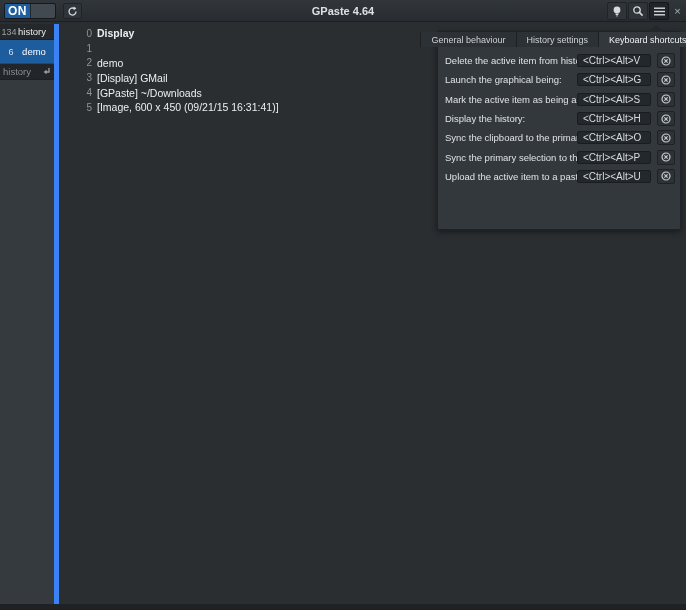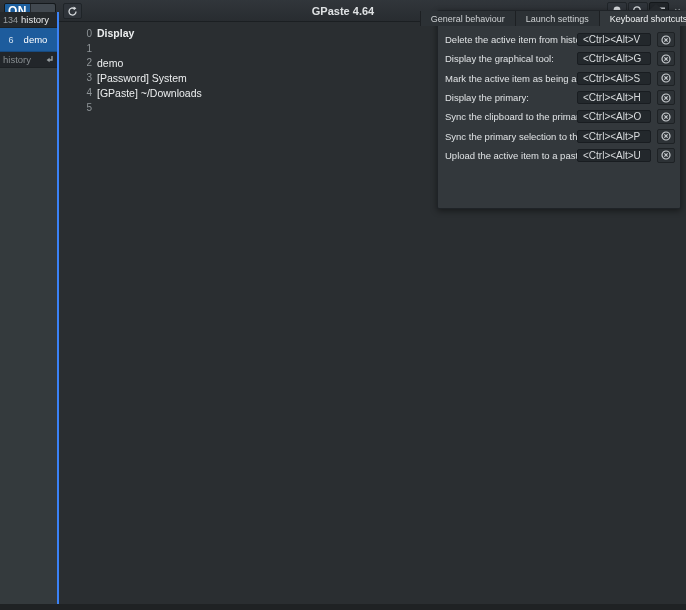--- a/index.html
+++ b/index.html
@@ -40,22 +40,22 @@
   .btn-bulb { right:59px; }
   .btn-search { right:38px; }
   .btn-menu { right:17px; }
   .close-btn {
     position:absolute; right:2px; top:4px; width:13px; height:14px;
     display:flex; align-items:center; justify-content:center;
     color:#aeb3b6; font-size:11px; cursor:pointer;
   }
   
   .sidebar {
-    position:absolute; left:0; top:12px; width:59px; bottom:6px;
-    background:#343a3d; border-right:2px solid #3b82f6;
+    position:absolute; left:0; top:24px; width:59px; bottom:6px;
+    background:#343a3d; border-right:5px solid #3b82f6;
     display:flex; flex-direction:column;
   }
   .hist-row {
     height:16px; display:flex; align-items:center;
     background:#24282b; border-bottom:1px solid #1d2124; cursor:pointer;
   }
   .hist-row.selected { height:24px; background:#1d5c9d; border-bottom:1px solid #174a80; }
   .hist-count { width:22px; text-align:center; font-size:9px; color:#9aa0a3; }
   .hist-row.selected .hist-count { color:#cfe0ef; }
   .hist-name { flex:1; text-align:center; font-size:9.5px; color:#e8eaeb; padding-right:8px; }
@@ -77,21 +77,21 @@
   }
   .item-row {
     height:14.8px; display:flex; align-items:center; padding-left:9px;
     font-size:10.5px; cursor:pointer;
   }
   .item-index { color:#8f9598; width:7px; text-align:right; margin-right:5px; font-size:10px; }
   .item-text { color:#eceeef; white-space:nowrap; }
   .item-row.bold .item-text { font-weight:bold; }
   
   .popover {
-    position:absolute; left:437px; top:10px; width:244px; height:199px;
+    position:absolute; left:437px; top:31px; width:244px; height:199px;
     background:#33383c; border:1px solid #1f2327; border-radius:2px;
     box-shadow:0 2px 6px rgba(0,0,0,.45);
   }
   .popover-arrow {
     position:absolute; left:210px; top:-7px; width:0; height:0;
     border-left:8px solid transparent; border-right:8px solid transparent;
     border-bottom:7px solid #24282c;
   }
   .tabstrip {
     height:15px; background:#24282c; border-bottom:1px solid #1d2023;
@@ -199,55 +199,56 @@
     </div>
     <div class="item-row">
       <span class="item-index">1</span>
     </div>
     <div class="item-row">
       <span class="item-index">2</span>
       <span class="item-text">demo</span>
     </div>
     <div class="item-row">
       <span class="item-index">3</span>
-      <span class="item-text">[Password] System</span>
+      <span class="item-text">[Display] GMail</span>
     </div>
     <div class="item-row">
       <span class="item-index">4</span>
       <span class="item-text">[GPaste] ~/Downloads</span>
     </div>
     <div class="item-row">
       <span class="item-index">5</span>
+      <span class="item-text">[Image, 600 x 450 (09/21/15 16:31:41)]</span>
     </div>
   </div>
 
   <div class="popover">
     <div class="popover-arrow"></div>
     <div class="tabstrip">
       <div class="tab">General behaviour</div>
-      <div class="tab">Launch settings</div>
+      <div class="tab">History settings</div>
       <div class="tab active">Keyboard shortcuts</div>
     </div>
     <div class="shortcut-rows">
 
       <div class="srow">
         <span class="srow-label">Delete the active item from history:</span>
         <input type="text" value="&lt;Ctrl&gt;&lt;Alt&gt;V" style="">
         <div class="sdel">
           <span>
             <svg width="10" height="10" viewBox="0 0 10 10">
                 <circle cx="5" cy="5" r="4" fill="none" stroke="#c9cdd0" stroke-width="1.2"></circle>
                 <path d="M3.4 3.4 L6.6 6.6 M6.6 3.4 L3.4 6.6" stroke="#c9cdd0" stroke-width="1.2"></path>
               </svg>
           </span>
         </div>
       </div>
 
       <div class="srow">
-        <span class="srow-label">Display the graphical tool:</span>
+        <span class="srow-label">Launch the graphical being:</span>
         <input type="text" value="&lt;Ctrl&gt;&lt;Alt&gt;G" style="">
         <div class="sdel">
           <span>
             <svg width="10" height="10" viewBox="0 0 10 10">
                 <circle cx="5" cy="5" r="4" fill="none" stroke="#c9cdd0" stroke-width="1.2"></circle>
                 <path d="M3.4 3.4 L6.6 6.6 M6.6 3.4 L3.4 6.6" stroke="#c9cdd0" stroke-width="1.2"></path>
               </svg>
           </span>
         </div>
       </div>
@@ -259,21 +260,21 @@
           <span>
             <svg width="10" height="10" viewBox="0 0 10 10">
                 <circle cx="5" cy="5" r="4" fill="none" stroke="#c9cdd0" stroke-width="1.2"></circle>
                 <path d="M3.4 3.4 L6.6 6.6 M6.6 3.4 L3.4 6.6" stroke="#c9cdd0" stroke-width="1.2"></path>
               </svg>
           </span>
         </div>
       </div>
 
       <div class="srow">
-        <span class="srow-label">Display the primary:</span>
+        <span class="srow-label">Display the history:</span>
         <input type="text" value="&lt;Ctrl&gt;&lt;Alt&gt;H" style="">
         <div class="sdel">
           <span>
             <svg width="10" height="10" viewBox="0 0 10 10">
                 <circle cx="5" cy="5" r="4" fill="none" stroke="#c9cdd0" stroke-width="1.2"></circle>
                 <path d="M3.4 3.4 L6.6 6.6 M6.6 3.4 L3.4 6.6" stroke="#c9cdd0" stroke-width="1.2"></path>
               </svg>
           </span>
         </div>
       </div>

